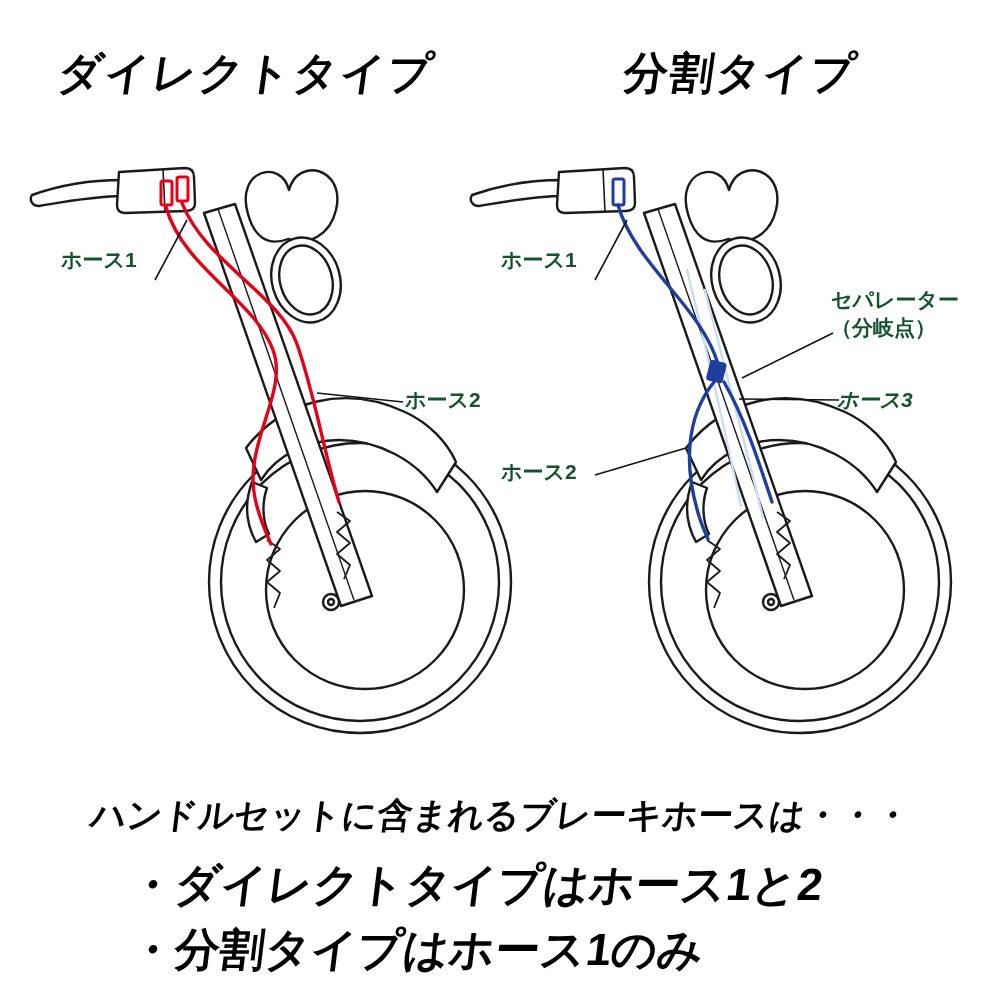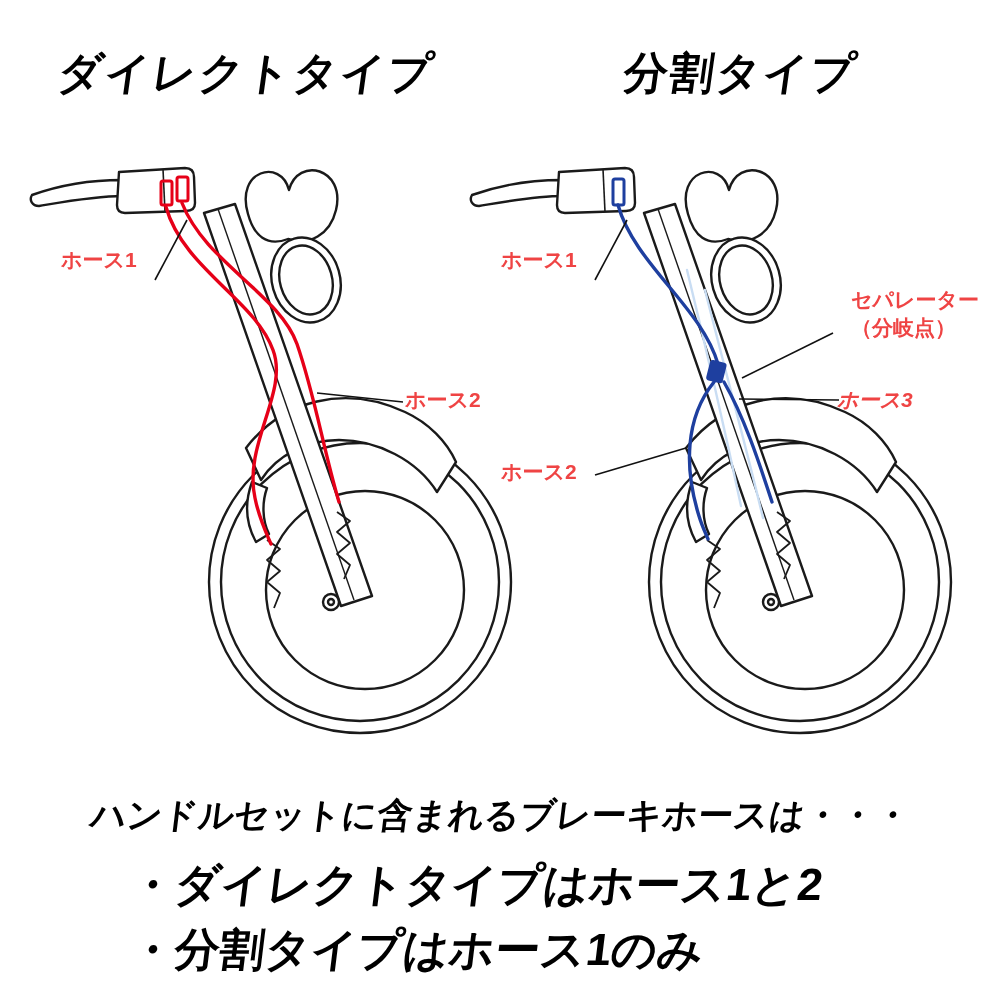--- a/index.html
+++ b/index.html
@@ -7,21 +7,21 @@
     width:1000px;height:1000px;background:#ffffff;position:relative;overflow:hidden;
     font-family:"Liberation Sans","DejaVu Sans",sans-serif;color:#111;
   }
   .title{
     position:absolute;font-size:44px;font-weight:900;letter-spacing:2px;
     transform:skewX(-8deg);white-space:nowrap;color:#000;
   }
   .diagram{position:absolute;width:500px;height:640px;}
   .diagram svg{position:absolute;left:0;top:0;width:500px;height:640px;}
   .hose-label{
-    position:absolute;font-size:21px;font-weight:600;color:#ef4444;white-space:nowrap;line-height:1.35;
+    position:absolute;font-size:21px;font-weight:600;color:#14532d;white-space:nowrap;line-height:1.35;
   }
   .footer-intro{
     position:absolute;left:0;top:792px;width:1000px;text-align:center;
     font-size:35px;font-weight:900;color:#000;
   }
   .footer-intro span,.bullet span{display:inline-block;transform:skewX(-7deg);}
   .bullets{position:absolute;left:130px;top:852px;}
   .bullet{font-size:45px;font-weight:900;color:#000;white-space:nowrap;line-height:1.45;}
   svg .frame{stroke:var(--line,#1a1a1a);}
 </style>
@@ -100,21 +100,21 @@
       <rect x="253" y="211" width="17" height="21" rx="3" fill="var(--hose-split)" stroke="none" transform="rotate(14 261 221)"></rect>
     </g>
     <g stroke="#111" stroke-width="1.6">
       <line x1="140" y1="130" x2="172" y2="70"></line>
       <line x1="378" y1="183" x2="287" y2="228"></line>
       <line x1="384" y1="250" x2="284" y2="249"></line>
       <line x1="140" y1="325" x2="231" y2="298"></line>
     </g>
   </svg>
   <div class="hose-label" style="left:46px;top:96px;">ホース1</div>
-  <div class="hose-label" style="left:376px;top:136px;margin-left:20px;">
+  <div class="hose-label" style="left:376px;top:136px;">
     <div>セパレーター</div>
     <div>（分岐点）</div>
   </div>
   <div class="hose-label" style="left:382px;top:236px;font-style:italic;">ホース3</div>
   <div class="hose-label" style="left:46px;top:308px;">ホース2</div>
 </div>
 
 <div class="footer-intro">
   <span>ハンドルセットに含まれるブレーキホースは・・・</span>
 </div>

